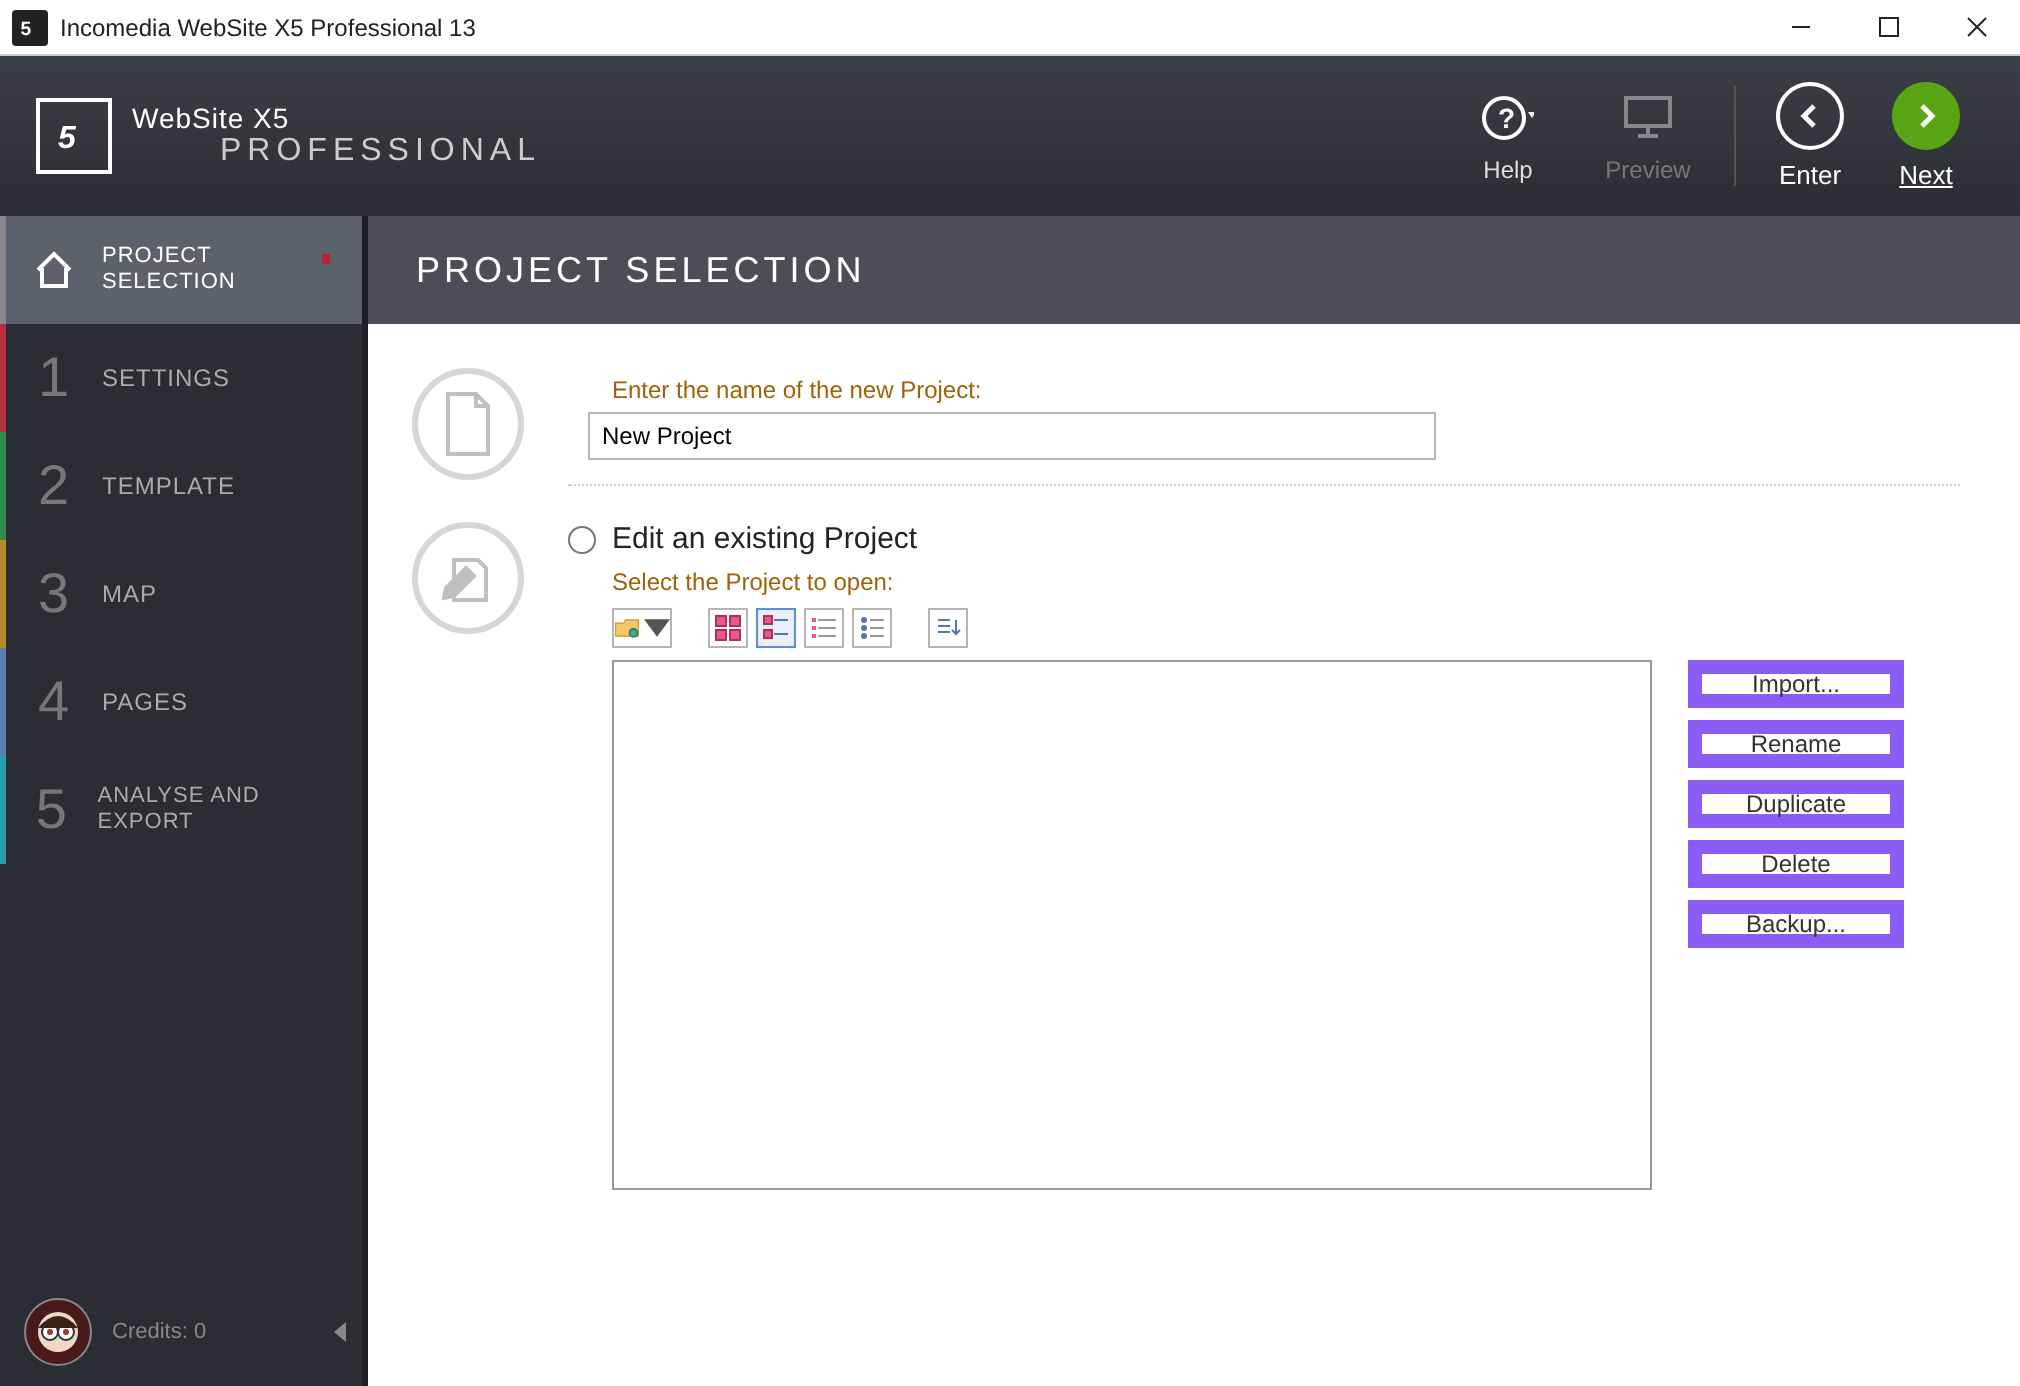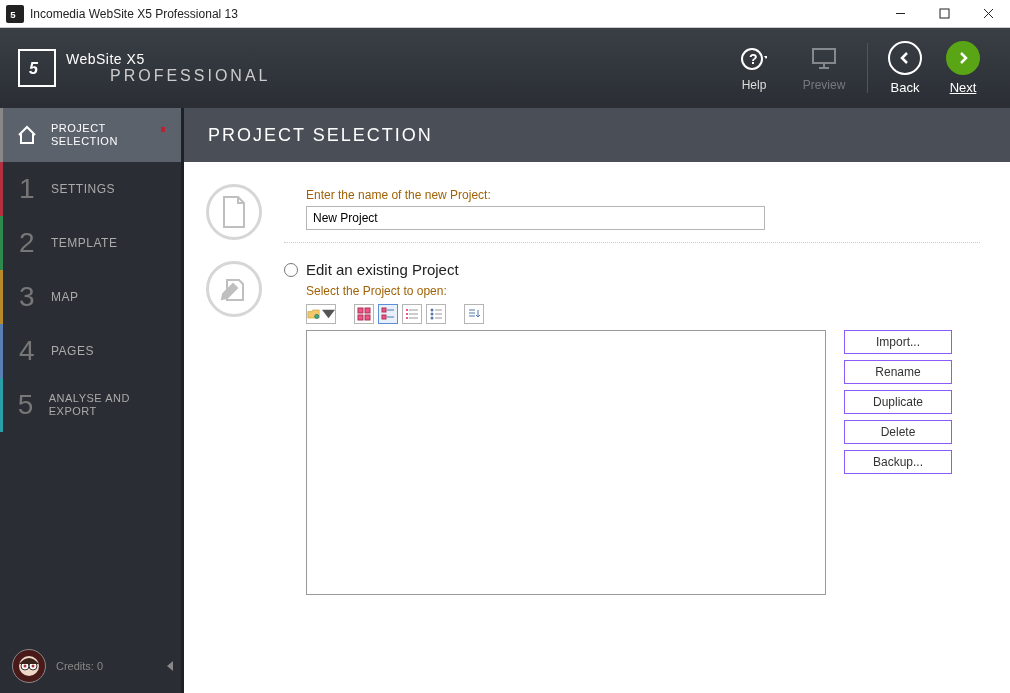--- a/index.html
+++ b/index.html
@@ -54,30 +54,30 @@
   .content-head { height:54px; background:#494e57; color:#fff; display:flex;align-items:center; padding:0 24px; font-size:18px; letter-spacing:2px; font-weight:300;}
   .content-body { flex:1; background:#fff; padding: 22px 30px 22px 22px; overflow:auto;}
   .section { display:flex; gap:22px; margin-bottom:18px;}
   .sec-icon { width:56px;height:56px;border:3px solid #d6d6d6;border-radius:50%;display:flex;align-items:center;justify-content:center; flex-shrink:0;}
   .sec-icon svg { stroke:#bfbfbf; fill:none; stroke-width:2;}
   .sec-body { flex:1; border-bottom:1px dotted #ccc; padding-bottom:12px;}
   .sec-body.last { border-bottom:none;}
   .sec-title { display:flex; align-items:center; gap:8px; font-size:15px; color:#222; margin-bottom:6px;}
   .sec-title input[type=radio]{ width:14px;height:14px;}
   .field-label { font-size:12px; color:#a16207; margin:4px 0 4px 22px;}
-  .textinput { margin-left:22px; width:459px; height:24px; border:1px solid #b5b5b5; padding:0 6px; font-size:12px;}
+  .textinput { margin-left:10px; width:424px; height:24px; border:1px solid #b5b5b5; padding:0 6px; font-size:12px;}
   .view-toolbar { margin-left:22px; display:flex; gap:4px; align-items:center; margin-top:6px;}
   .vbtn { width:20px;height:20px;border:1px solid #b5b5b5;display:flex;align-items:center;justify-content:center;background:#fff;}
   .vbtn.sel { border-color:#5a8fd8; background:#e8f1fb;}
   .vbtn svg { width:14px;height:14px;}
   .vgap{width:10px;}
   .list-area { display:flex; gap:18px; margin-top:6px;}
   .listbox { margin-left:22px; width:520px; height:265px; border:1px solid #999; background:#fff;}
   .action-col { width:108px; display:flex; flex-direction:column; gap:6px;}
-  .abtn { height:24px; border:1px solid #8b5cf6; background:#fff; font-size:12px; display:flex;align-items:center;justify-content:center; color:#333;}
+  .abtn { height:24px; border:7px solid #8b5cf6; background:#fff; font-size:12px; display:flex;align-items:center;justify-content:center; color:#333;}
 </style>
 </head>
 <body>
 
 <div class="titlebar">
   <div class="app-icon">
     <svg viewBox="0 0 10 10">
         <text x="1" y="8" font-size="8" fill="#fff" font-weight="800">5</text>
       </svg>
   </div>
@@ -134,21 +134,21 @@
     </div>
     <span>Preview</span>
   </div>
   <div class="tool-divider"></div>
   <div class="navbtn">
     <div class="circ">
       <svg width="14" height="14" viewBox="0 0 14 14">
           <path d="M9 2 L4 7 L9 12" fill="none" stroke="#fff" stroke-width="2.5"></path>
         </svg>
     </div>
-    <span class="lbl">Back</span>
+    <span class="lbl">Enter</span>
   </div>
   <div class="navbtn next">
     <div class="circ">
       <svg width="14" height="14" viewBox="0 0 14 14">
           <path d="M5 2 L10 7 L5 12" fill="none" stroke="#fff" stroke-width="2.5"></path>
         </svg>
     </div>
     <span class="lbl">Next</span>
   </div>
 </div>

